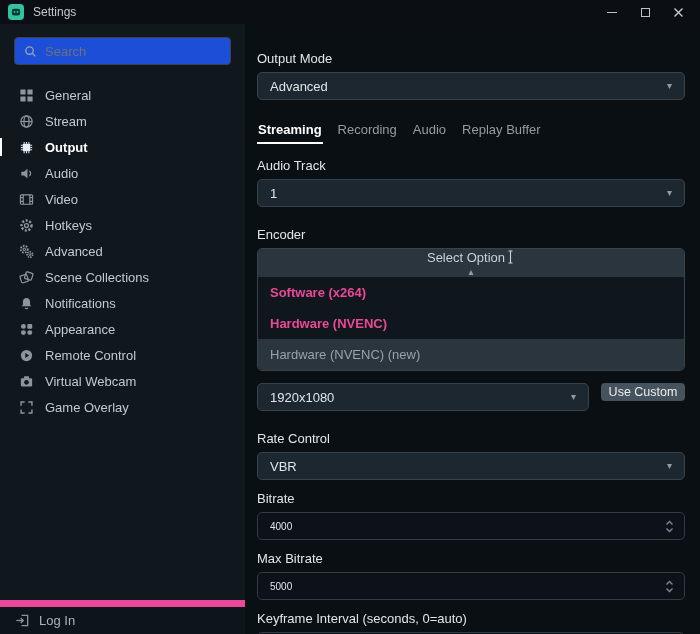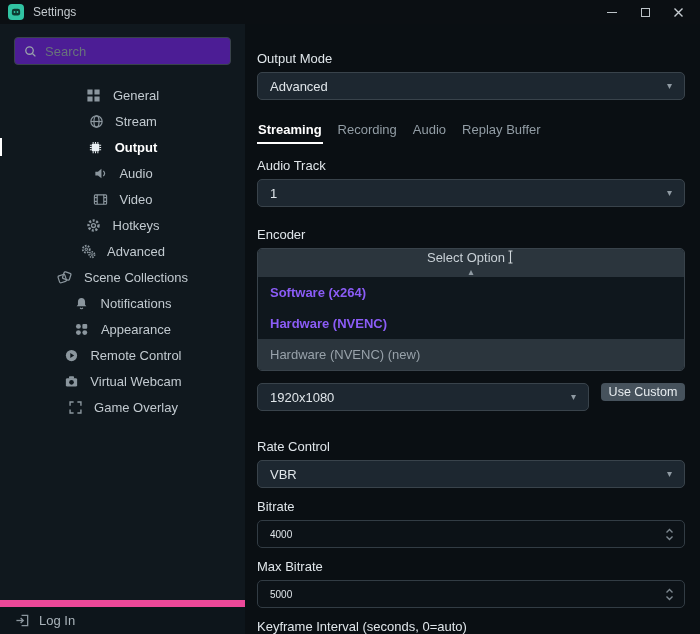--- a/index.html
+++ b/index.html
@@ -19,28 +19,28 @@
   .win-btn { width:12px; height:12px; display:flex; align-items:center; justify-content:center; cursor:default; }
   .min-glyph { width:10px; height:0; border-top:1.5px solid #bdc4c9; display:block; }
   .max-glyph { width:9px; height:9px; border:1.5px solid #bdc4c9; display:block; }
 
   
   .appbody { flex:1; display:flex; min-height:0; }
 
   
   .sidebar { flex:0 0 210px; background:#10181e; display:flex; flex-direction:column; }
   .search-wrap { margin:13px 14px 9px 14px; height:28px; border:1px solid #39434b; border-radius:4px;
-    background:#4c1d95; display:flex; align-items:center; padding:0 9px; gap:8px; }
+    background:#1d4ed8; display:flex; align-items:center; padding:0 9px; gap:8px; }
   .search-wrap svg { width:13px; height:13px; flex:0 0 auto; }
   .search-input { flex:1; background:transparent; border:none; outline:none; color:#cfd6db;
     font-family:"Liberation Sans",sans-serif; font-size:13px; min-width:0; }
   .search-input::placeholder { color:#68737b; }
   .nav { flex:1; padding-top:8px; }
-  .nav-item { height:26px; display:flex; align-items:center; padding-left:0; gap:11px;
-    color:#c2cad0; position:relative; cursor:default;justify-content:center; }
+  .nav-item { height:26px; display:flex; align-items:center; padding-left:18px; gap:11px;
+    color:#c2cad0; position:relative; cursor:default; }
   .nav-item .ic { width:16px; height:16px; color:#8b969e; display:flex; align-items:center; justify-content:center; }
   .nav-item .ic svg { width:15px; height:15px; }
   .nav-item.active { color:#ffffff; font-weight:bold; }
   .nav-item.active .ic { color:#e9eff3; }
   .nav-item.active::before { content:""; position:absolute; left:0; top:4px; width:2px; height:18px; background:#ffffff; }
   .sidebar-footer { flex:0 0 34px; border-top:7px solid #ec4899; background:#0d151b;
     display:flex; align-items:center; padding-left:15px; gap:9px; color:#aab4bb; cursor:default; }
   .sidebar-footer .ic { width:15px; height:15px; color:#8b969e; }
   .sidebar-footer .ic svg { width:15px; height:15px; }
 
@@ -56,24 +56,24 @@
   .tab { color:#929da5; padding:0 1px 5px 1px; border-bottom:2px solid transparent; cursor:default; }
   .tab.active { color:#ffffff; font-weight:bold; border-bottom-color:#ffffff; }
 
   
   .enc-box { border:1px solid #39434b; border-radius:5px; overflow:hidden; }
   .enc-head { height:28px; background:#2b353d; display:flex; align-items:center;
     justify-content:space-between; padding:0 12px; color:#c9d1d7; cursor:text;flex-direction:column; }
   .enc-head .valwrap { display:flex; align-items:center; }
   .ibeam { margin-left:1px; position:relative; top:1px; }
   .enc-opt { height:31px; display:flex; align-items:center; padding:0 12px;
-    background:#0f171d; color:#8b5cf6; font-weight:bold; cursor:default; }
+    background:#0f171d; color:#ec4899; font-weight:bold; cursor:default; }
   .enc-opt.hovered { background:#2b353d; color:#98a2aa; font-weight:normal; }
 
-  .res-row { display:flex; gap:12px; margin-top:3px; margin-bottom:28px; }
+  .res-row { display:flex; gap:12px; margin-top:3px; margin-bottom:20px; }
   .res-select { flex:1; }
   .use-custom { flex:0 0 84px; height:18px; background:#46525c; border:none; border-radius:4px;
     color:#e8edf0; font-family:"Liberation Sans",sans-serif; font-size:12.5px; cursor:default; }
 
   .num-wrap { height:28px; background:#0c1217; border:1px solid #323c44; border-radius:5px;
     display:flex; align-items:center; padding:0 10px 0 12px; }
   .num-wrap input { flex:1; background:transparent; border:none; outline:none; color:#dfe5e9;
     font-family:"Liberation Sans",sans-serif; font-size:10px; min-width:0; }
   .spinner { display:flex; align-items:center; cursor:default; }
   .spinner svg { width:9px; height:15px; }

